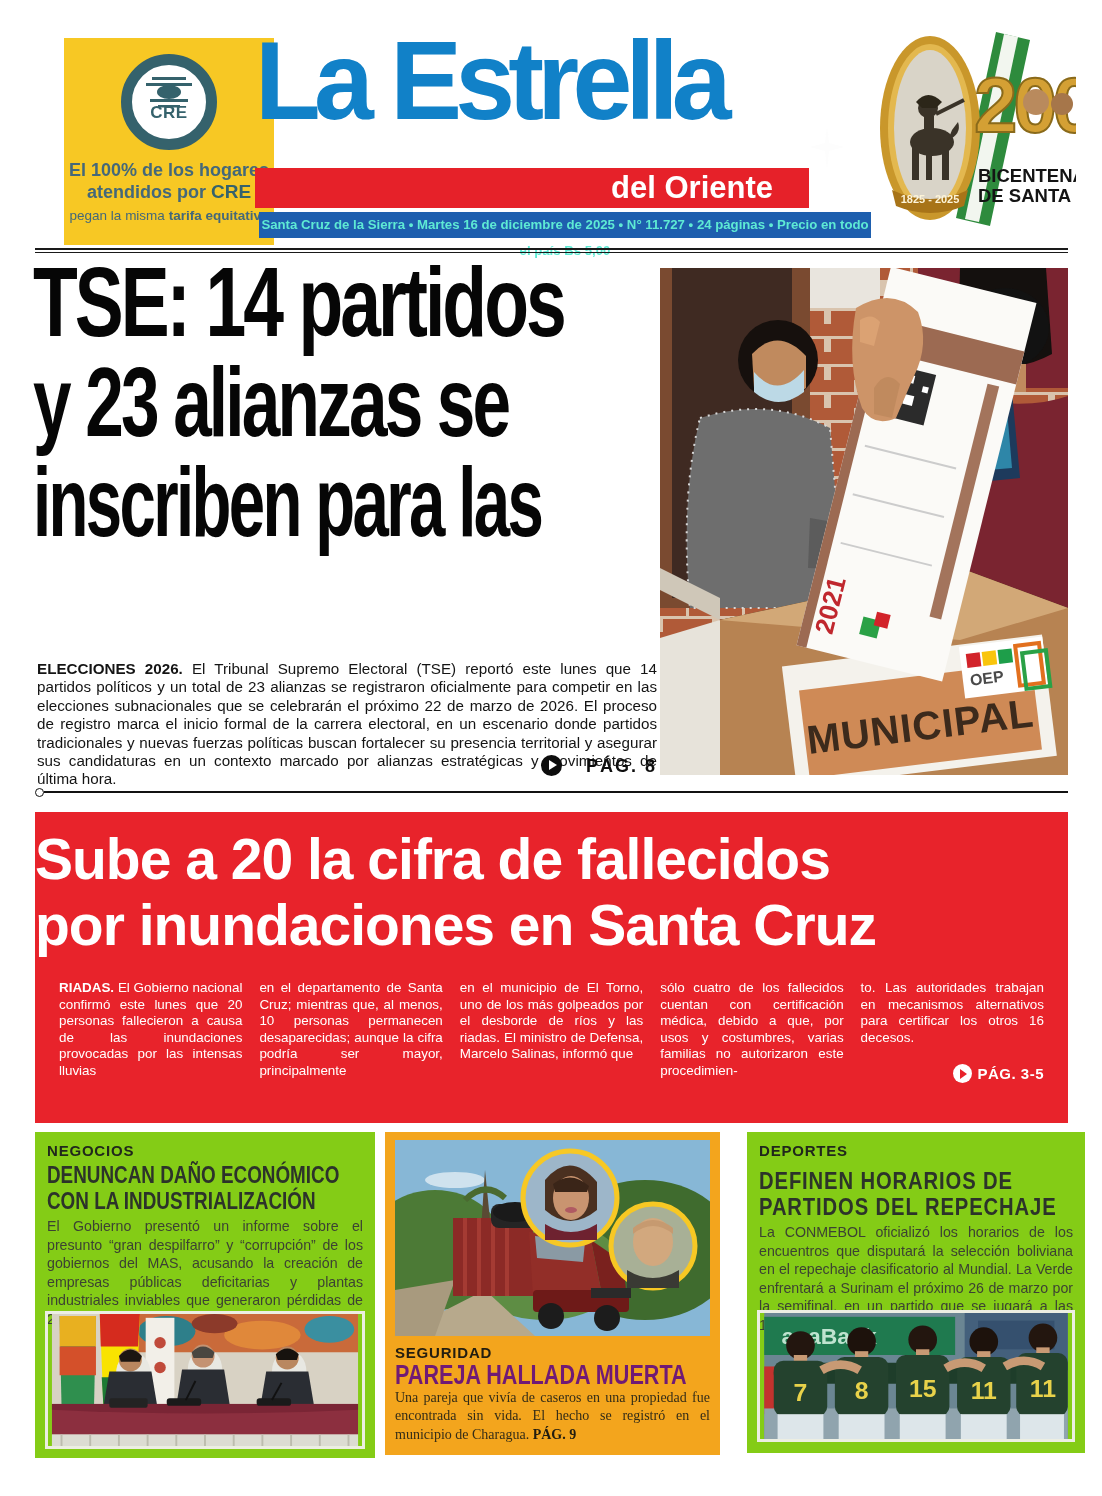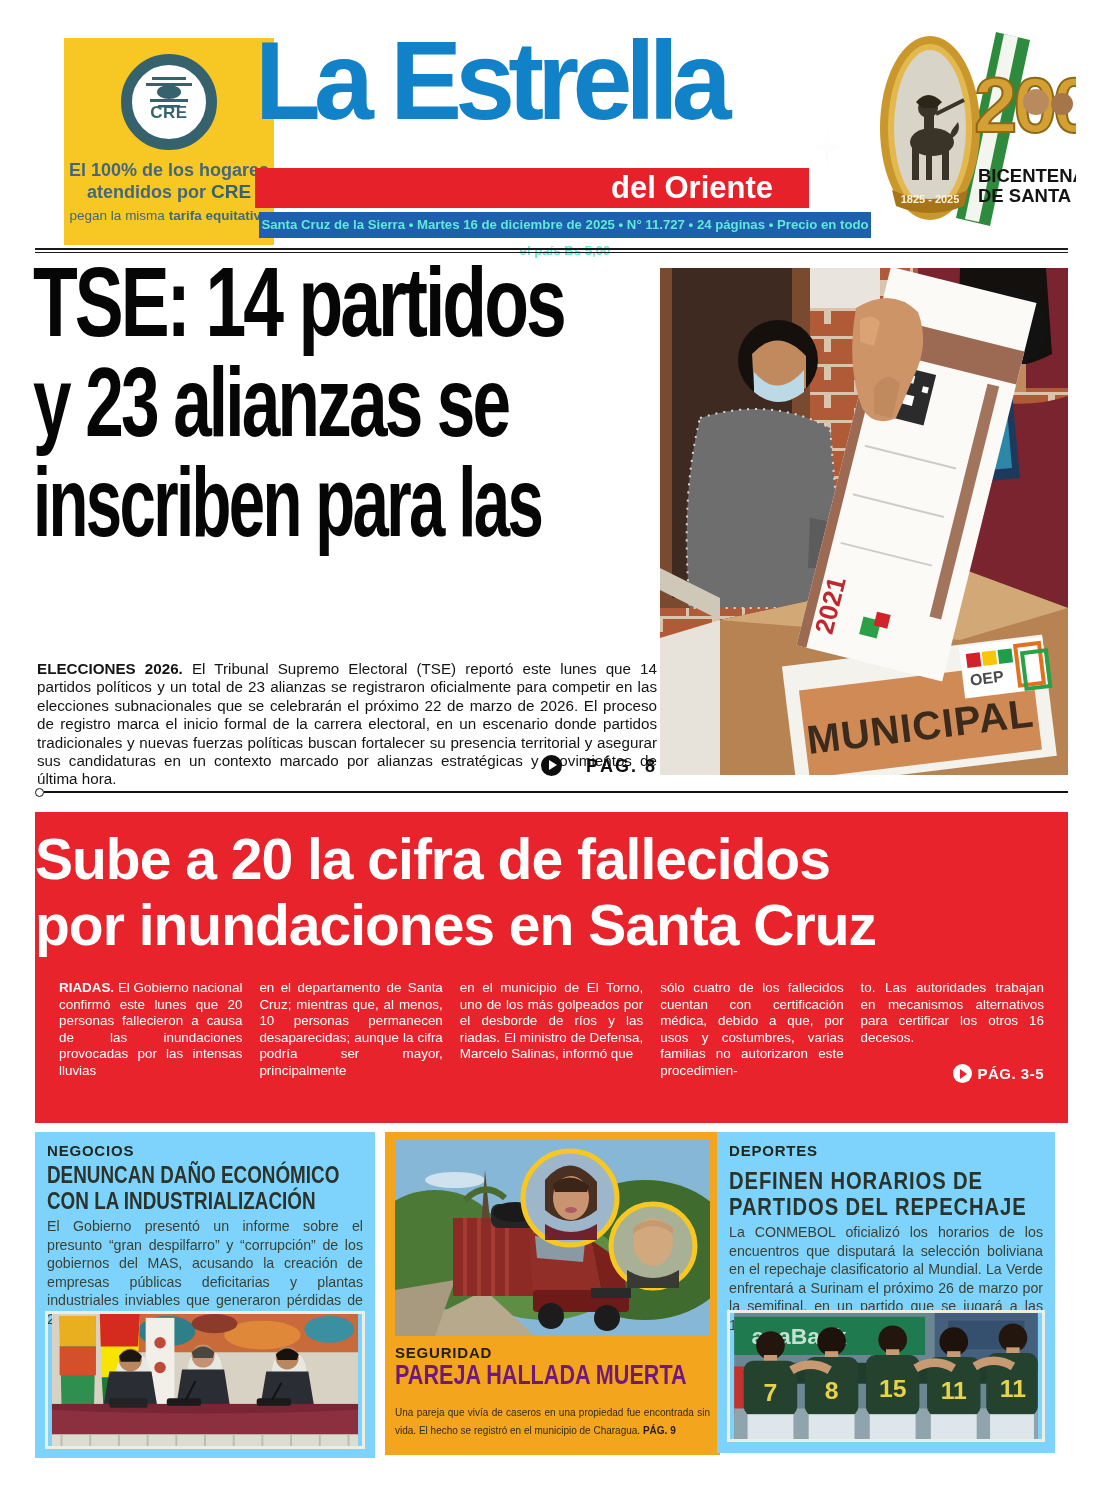--- a/index.html
+++ b/index.html
@@ -57,42 +57,42 @@
   .flood-cols { display:grid; grid-template-columns:repeat(5,1fr); gap:17px; margin:22px 24px 0 24px; }
   .flood-col { font-size:13.4px; line-height:16.6px; color:#ffffff; text-align:justify; }
   .flood-col b { font-weight:800; }
   .flood-pag { text-align:right; margin-top:18px; white-space:nowrap; }
   .play-light { display:inline-block; width:19px; height:19px; background:#ffffff; border-radius:50%; position:relative; vertical-align:-4px; margin-right:5px; }
   .play-light::after { content:""; position:absolute; left:7px; top:4.5px; border-left:7px solid #e8232b; border-top:5px solid transparent; border-bottom:5px solid transparent; }
   .flood-pag b { font-size:15px; font-weight:800; letter-spacing:0.5px; }
 
   
   .card { position:absolute; top:1132px; }
-  .card.sage { background:#7dd3fc; }
+  .card.sage { background:#84cc16; }
   .kicker { font-size:15px; font-weight:800; color:#20271c; letter-spacing:0.8px; }
   .card-hl { font-weight:800; color:#2c332a; line-height:26px; }
   .card-hl .chl { display:inline-block; white-space:nowrap; transform-origin:0 50%; }
   .card-body { text-align:justify; color:#3c4233; }
   .card-body b { font-weight:800; color:#242a1e; }
 
   .biz { left:35px; width:340px; height:326px; padding:10px 12px; }
   .biz .card-hl { font-size:23px; margin-top:3px; }
   .biz .chl { transform:scaleX(0.82); }
   .biz .card-body { font-size:14.2px; line-height:18.6px; margin-top:3px; }
   .biz-photo { position:absolute; left:10px; bottom:9px; width:320px; height:138px; border:3px solid #eceee2; }
 
   .sec { left:385px; width:335px; height:323px; background:#f3a51d; padding:8px 10px; }
   .sec-photo { width:315px; height:196px; }
   .sec .kicker { color:#221d10; margin-top:4px; }
   .sec .card-hl { font-size:27px; color:#701a75; line-height:28px; }
   .sec .chl { transform:scaleX(0.80); }
-  .sec .card-body { font-size:10px; line-height:18.4px; color:#332c18; margin-top:15px; }
+  .sec .card-body { font-size:14px; line-height:18.4px; color:#332c18; margin-top:0;font-family:Liberation Serif, serif; }
   .sec .card-body b { color:#221d10; }
 
-  .spo { left:717px; width:338px; height:321px; padding:10px 12px; }
+  .spo { left:747px; width:338px; height:321px; padding:10px 12px; }
   .spo .card-hl { font-size:23px; margin-top:9px; }
   .spo .chl { transform:scaleX(0.88); letter-spacing:1px; }
   .spo .card-body { font-size:14.2px; line-height:18.6px; margin-top:3px; }
   .spo-photo { position:absolute; left:10px; bottom:11px; width:318px; height:132px; border:3px solid #eceee2; }
 
   svg text { font-family:"Liberation Sans", sans-serif; }
 </style>
 </head>
 <body>
 

